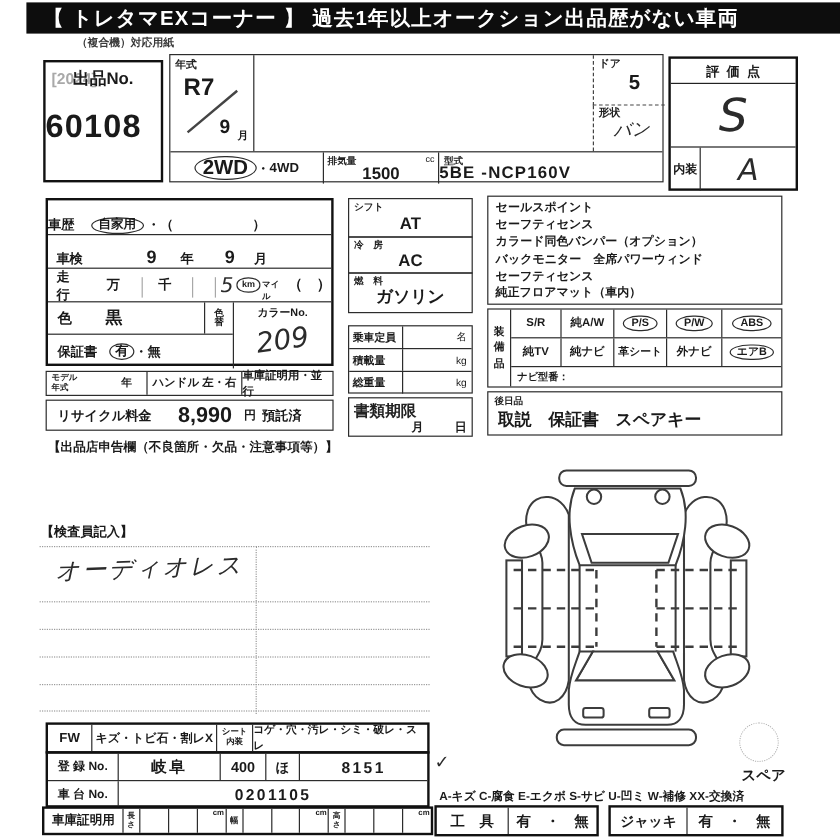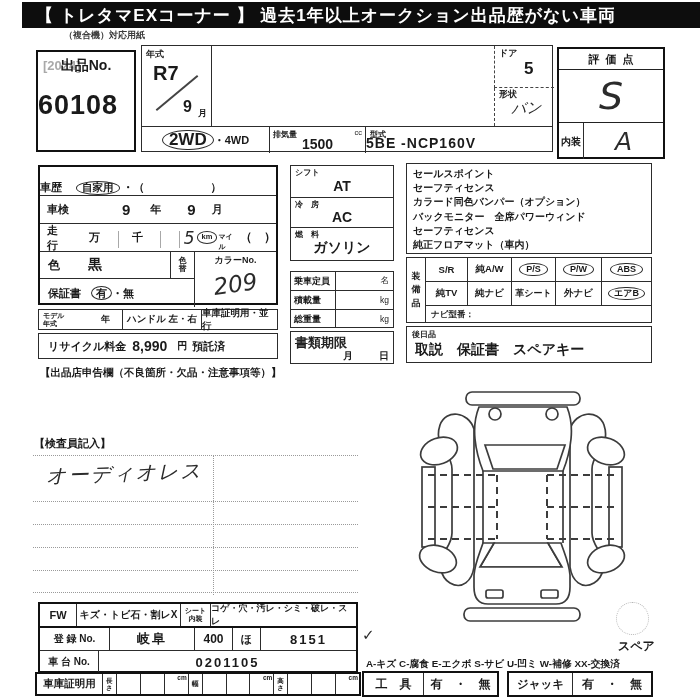--- a/index.html
+++ b/index.html
@@ -91,21 +91,21 @@
   </div>
 
   <div class="a B" style="left:38px;top:165px;width:240px;height:140px">
 
     <div class="fx" style="height:28px;border-bottom:1.2px solid #2c2c2c;align-items:flex-end;padding-left:0">
       <span class="bd" style="font-size:11px">車歴</span>
       <span class="ov bd" style="font-size:10.5px;padding:0 5px;margin-left:14px">自家用</span>
       <span class="bd" style="font-size:11px;margin-left:3px">・（　　　　　　）</span>
     </div>
 
-    <div class="fx" style="height:27px;border-bottom:1.2px solid #2c2c2c;align-items:center;padding-left:7px">
+    <div class="fx" style="height:27px;border-bottom:1.2px solid #2c2c2c;align-items:flex-end;padding-left:7px">
       <span class="bd" style="font-size:11px">車検</span>
       <span class="bd" style="font-size:15px;margin-left:53px">9</span>
       <span class="bd" style="font-size:11px;margin-left:20px">年</span>
       <span class="bd" style="font-size:15px;margin-left:26px">9</span>
       <span class="bd" style="font-size:11px;margin-left:16px">月</span>
     </div>
 
     <div class="fx" style="height:27px;border-bottom:1.2px solid #2c2c2c;align-items:center;padding-left:7px">
       <span class="bd" style="font-size:11px">走行</span>
       <span class="bd" style="font-size:11px;margin-left:22px">万</span>
@@ -146,21 +146,21 @@
     <div class="cell br" style="width:84px;justify-content:flex-start;padding-left:4px">
       <span class="bd" style="font-size:7px;line-height:1.05;width:24px">モデル年式</span>
       <span class="bd" style="font-size:9px;margin-left:34px">年</span>
     </div>
     <div class="cell br bd" style="width:79px;font-size:9.5px">ハンドル 左・右</div>
     <div class="cell bd" style="flex:1;font-size:9.5px">車庫証明用・並行</div>
   </div>
 
   <div class="a b fx" style="left:38px;top:333px;width:240px;height:26px;align-items:center">
     <span class="bd" style="font-size:11px;margin-left:9px">リサイクル料金</span>
-    <span class="bd" style="font-size:14px;margin-left:6px">8,990</span>
+    <span class="bd" style="font-size:18px;margin-left:22px">8,990</span>
     <span class="bd" style="font-size:10px;margin-left:10px">円</span>
     <span class="bd" style="font-size:11px;margin-left:5px">預託済</span>
   </div>
 
   <div class="a bd" style="left:40px;top:366px;font-size:10.5px">【出品店申告欄（不良箇所・欠品・注意事項等）】</div>
 
   <div class="a b" style="left:290px;top:165px;width:104px;height:33px;position:absolute">
     <span class="a lblsm" style="left:4px;top:1px;font-size:8px">シフト</span>
     <div class="bd" style="text-align:center;margin-top:12px;font-size:14px">AT</div>
   </div>
@@ -256,21 +256,21 @@
     <span class="cell br bd" style="width:104px;font-size:10px">キズ・トビ石・割レX</span>
     <span class="cell br bd" style="width:30px;flex-direction:column;font-size:7px;line-height:1.15">
       <span>シート</span>
       <span>内装</span>
     </span>
     <span class="cell bd" style="flex:1;font-size:9px">コゲ・穴・汚レ・シミ・破レ・スレ</span>
   </div>
 
   <div class="a B" style="left:38px;top:626px;width:320px;height:47px">
     <div class="fx" style="height:22px;border-bottom:1.2px solid #2c2c2c">
-      <span class="cell br bd" style="width:70px;font-size:10px">登 録 No.</span>
+      <span class="cell br bd" style="width:59px;font-size:10px">登 録 No.</span>
       <span class="cell br bd" style="width:85px;font-size:13px;letter-spacing:2px">岐阜</span>
       <span class="cell br bd" style="width:38px;font-size:12px">400</span>
       <span class="cell br bd" style="width:28px;font-size:11px">ほ</span>
       <span class="cell bd" style="flex:1;font-size:13px;letter-spacing:2px">8151</span>
     </div>
     <div class="fx" style="height:22px">
       <span class="cell br bd" style="width:59px;font-size:10px">車 台 No.</span>
       <span class="cell bd" style="flex:1;font-size:13px;letter-spacing:2px">0201105</span>
     </div>
   </div>

